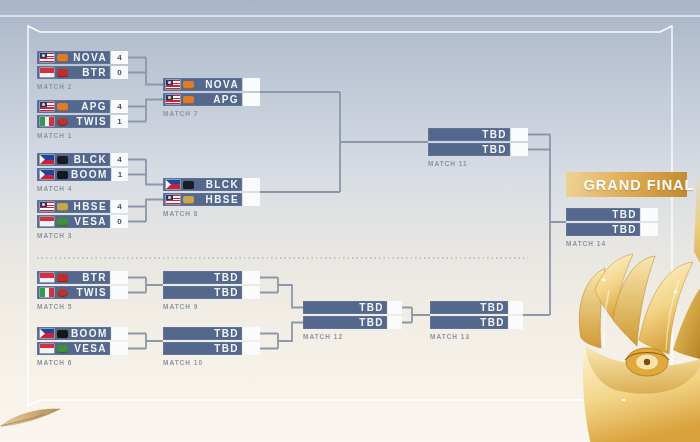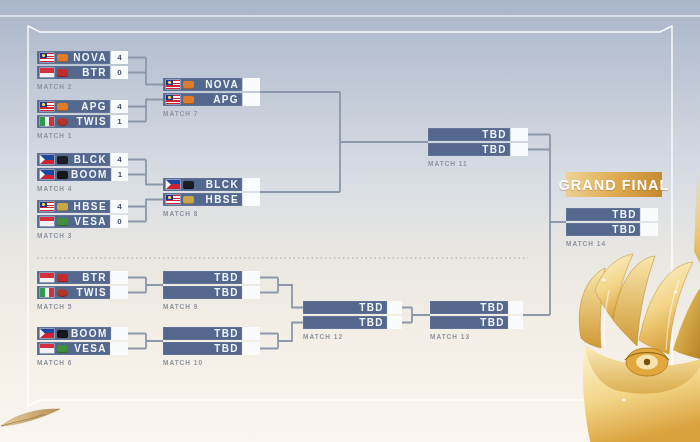--- a/index.html
+++ b/index.html
@@ -33,20 +33,21 @@
   
   .logo{width:11px;height:8px;border-radius:2px;flex:0 0 auto;box-shadow:inset 0 -1px 0 rgba(0,0,0,.25);}
 
   
   .grand-final{
     position:absolute;display:flex;align-items:center;justify-content:center;
     background:linear-gradient(100deg,#eed396 0%,#dda84e 55%,#c4892e 100%);
     color:#ffffff;font-size:14.5px;font-weight:800;letter-spacing:1px;
     transform-origin:left center;text-shadow:0 1px 1px rgba(150,95,20,.45);
     white-space:nowrap;
+    padding-left:25px;
   }
 
   .sliver{position:absolute;right:0;top:168px;width:6px;height:95px;
     background:linear-gradient(180deg,rgba(240,214,150,0) 0%,#eccd84 60%,#dfb25c 100%);
     clip-path:polygon(100% 0,100% 100%,0 88%,45% 12%);}
 </style>
 </head>
 <body>
 
 <div class="topline"></div>

